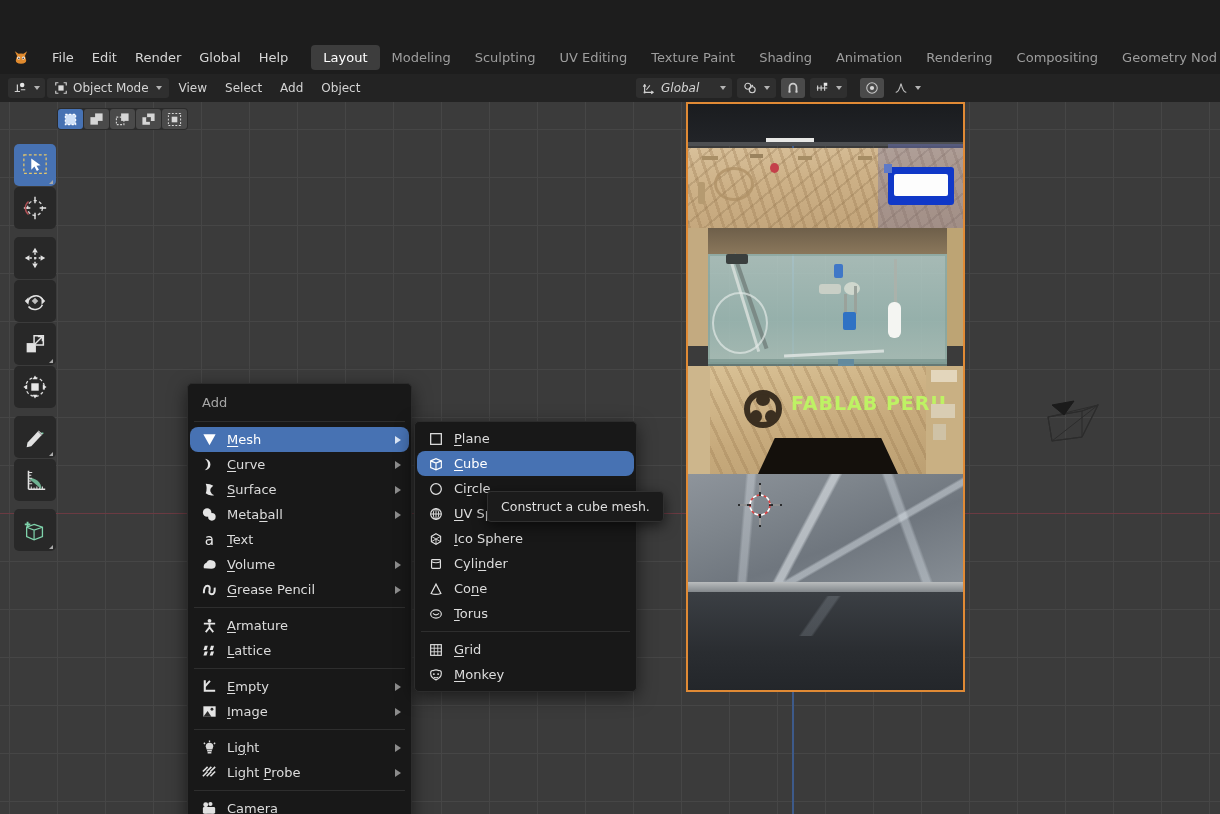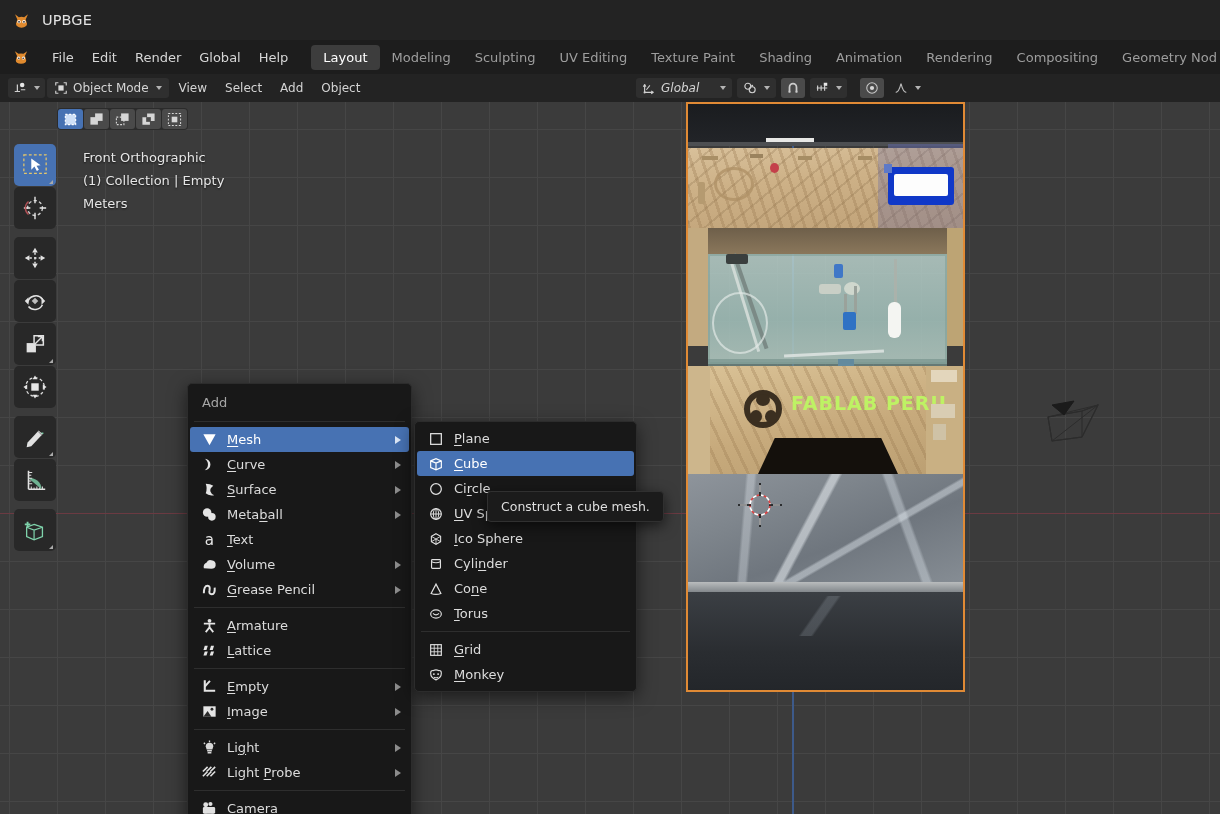--- a/index.html
+++ b/index.html
@@ -115,21 +115,21 @@
     position: absolute; background: #181818; border: 1px solid #2c2c2c;
     border-radius: 5px; box-shadow: 0 5px 18px rgba(0,0,0,.55); z-index: 20; padding: 4px 0;
   }
   #add-menu { left: 187px; top: 383px; width: 225px; padding-top: 0; }
   .menu-title { color: #a6a6a6; font-size: 13px; padding: 11px 14px 11px 14px; }
   .menu-sep { height: 1px; background: #2e2e2e; margin: 5px 6px; }
   .mrow {
     display: flex; align-items: center; height: 25px; padding: 0 8px 0 10px;
     color: #dcdcdc; font-size: 13px; position: relative; border-radius: 3px; margin: 0 2px;
   }
-  .mrow.sel { background: #4772b3; color: #ffffff; }
+  .mrow.sel { background: #4772b3; color: #ffffff; border-radius: 8px; }
   .mrow .mico { width: 18px; height: 18px; flex: 0 0 18px; display: flex; align-items: center; justify-content: center; margin-right: 9px; }
   .mrow .mlabel { flex: 1; white-space: nowrap; }
   .mrow .mlabel u { text-decoration: underline; text-underline-offset: 2px; }
   .mrow .arrow {
     width: 0; height: 0; border-top: 4.5px solid transparent; border-bottom: 4.5px solid transparent;
     border-left: 6px solid #8c8c8c; margin-left: 6px;
   }
   .mrow.sel .arrow { border-left-color: #dbe6f5; }
 
   #mesh-menu { left: 414px; top: 421px; width: 223px; }
@@ -140,32 +140,20 @@
     border: 1px solid #303030; border-radius: 4px; padding: 7px 13px;
     color: #dedede; font-size: 12.5px; z-index: 40; box-shadow: 0 4px 14px rgba(0,0,0,.6);
     white-space: nowrap;
   }
 </style>
 </head>
 <body>
 
 <div id="app">
 
-  <div class="titlebar">
-    <span class="logo">
-      <svg width="19" height="19" viewBox="0 0 20 20">
-        <path d="M3.2 3.5 L5.6 9 L4.2 13.5 Q4 17 10 17.5 Q16 17 15.8 13.5 L14.4 9 L16.8 3.5 L12.8 6.5 Q10 5.8 7.2 6.5 Z" fill="#e08a2e"></path>
-        <circle cx="7.4" cy="11.2" r="1.8" fill="#ffffff"></circle>
-        <circle cx="12.6" cy="11.2" r="1.8" fill="#ffffff"></circle>
-        <circle cx="7.4" cy="11.4" r="0.9" fill="#1a1a1a"></circle>
-        <circle cx="12.6" cy="11.4" r="0.9" fill="#1a1a1a"></circle>
-      </svg>
-    </span>
-    <span class="wtitle">UPBGE</span>
-  </div>
 
   <div class="menubar">
     <span class="logo">
       <svg width="18" height="18" viewBox="0 0 20 20">
         <path d="M3.2 3.5 L5.6 9 L4.2 13.5 Q4 17 10 17.5 Q16 17 15.8 13.5 L14.4 9 L16.8 3.5 L12.8 6.5 Q10 5.8 7.2 6.5 Z" fill="#e08a2e"></path>
         <circle cx="7.4" cy="11.2" r="1.7" fill="#ffffff"></circle>
         <circle cx="12.6" cy="11.2" r="1.7" fill="#ffffff"></circle>
         <circle cx="7.6" cy="11.4" r="0.85" fill="#1a1a1a"></circle>
         <circle cx="12.4" cy="11.4" r="0.85" fill="#1a1a1a"></circle>
       </svg>
@@ -457,25 +445,20 @@
         </svg>
       </div>
       <div class="selmode">
         <svg width="15" height="15" viewBox="0 0 16 16">
           <rect x="1.5" y="1.5" width="13" height="13" fill="none" stroke="#d6d6d6" stroke-width="1.1" stroke-dasharray="2 1.7"></rect>
           <rect x="5" y="5" width="6" height="6" fill="#d6d6d6"></rect>
         </svg>
       </div>
     </div>
 
-    <div class="vp-info" style="left:83px;top:44px;">
-      <div>Front Orthographic</div>
-      <div>(1) Collection | Empty</div>
-      <div>Meters</div>
-    </div>
 
     <div class="toolcol" style="left:14px;top:42px;">
       <div class="tool active">
         <svg width="26" height="26" viewBox="0 0 28 28">
           <rect x="2" y="3" width="24" height="20" fill="none" stroke="#e8c86a" stroke-width="1.3" stroke-dasharray="3 2.4"></rect>
           <path d="M10 7 L10 19 L13.4 15.6 L16 20.4 L18.2 19.2 L15.6 14.7 L20 14.3 Z" fill="#fff"></path>
         </svg>
         <span class="corner"></span>
       </div>
       <div class="tool">

